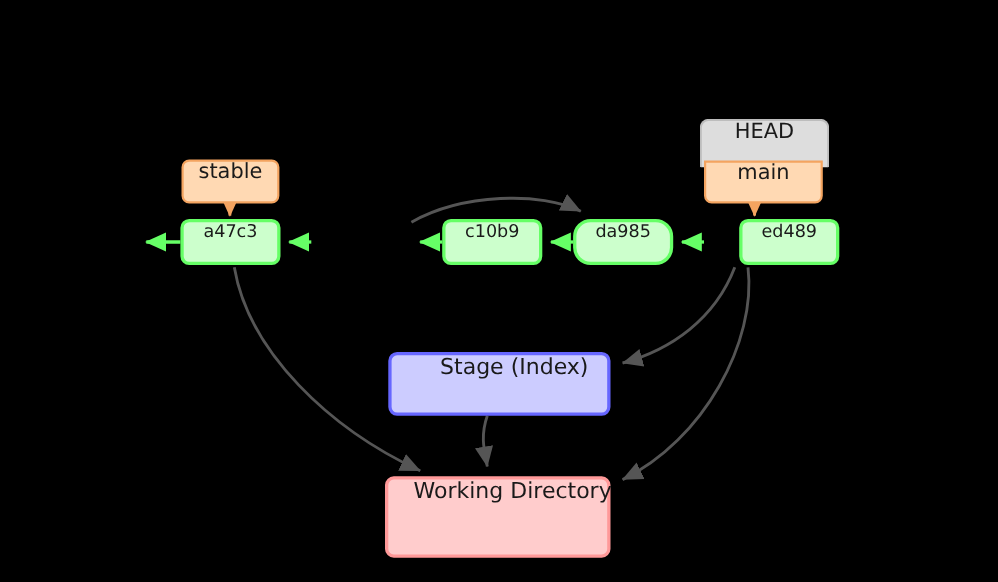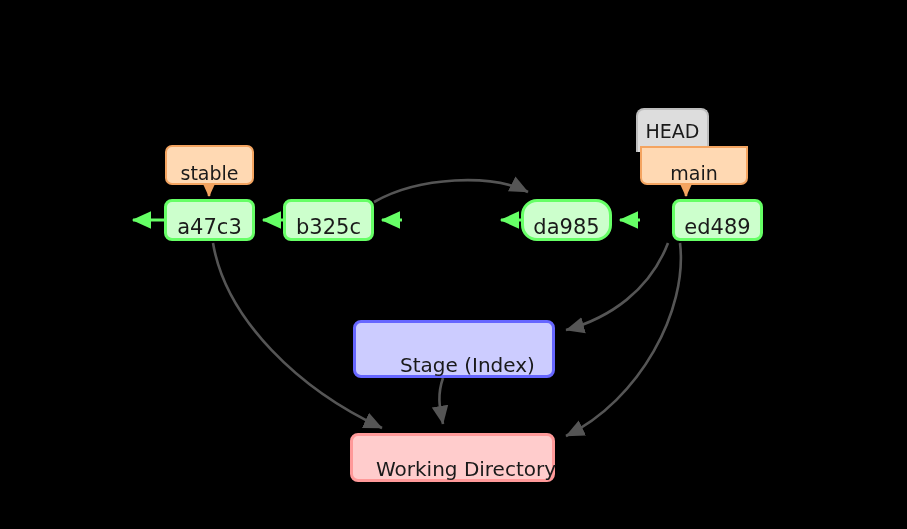--- a/index.html
+++ b/index.html
@@ -24,33 +24,33 @@
     left: 0;
     top: 0;
     width: 907px;
     height: 529px;
     pointer-events: none;
   }
   .node {
     position: absolute;
     box-sizing: border-box;
     display: flex;
-    align-items: flex-end;
+    align-items: flex-start;
     justify-content: center;
     text-align: center;
     line-height: 1;
     white-space: nowrap;
   }
   .commit {
     width: 91px;
     height: 42px;
     background: #ccffcc;
     border: 3px solid #66ff66;
     border-radius: 8px;
-    font-size: 21px;
+    font-size: 16px;
     color: #1a1a1a;
     top: 199px;
   }
   .commit-a47c3 { left: 164px; }
   .commit-b325c { left: 283px; }
   .commit-c10b9 { left: 402px; }
   .commit-da985 { left: 521px; border-radius: 16px; }
   .commit-ed489 { left: 640px; margin-left: 32px; }
 
   .branch-label {
@@ -70,29 +70,29 @@
     left: 640px;
     top: 146px;
     width: 108px;
     height: 39px;
     border-radius: 0 0 7px 7px;
     z-index: 3;
   }
   .head-label {
     left: 636px;
     top: 108px;
-    width: 73px;
+    width: 118px;
     height: 44px;
     background: #dddddd;
     border: 2px solid #bdbdbd;
     border-radius: 8px 8px 0 0;
     border-bottom: none;
     font-size: 19px;
     color: #1a1a1a;
-    align-items: center;
+    align-items: flex-start;
     padding-top: 0;
     z-index: 2;
   }
   .area-box {
     border-radius: 8px;
     font-size: 20px;
     color: #1a1a1a;
     padding-left: 27px;
   }
   .stage-box {
@@ -100,21 +100,21 @@
     top: 320px;
     width: 202px;
     height: 58px;
     background: #ccccff;
     border: 3px solid #6666ff;
   }
   .workdir-box {
     left: 350px;
     top: 433px;
     width: 205px;
-    height: 49px;
+    height: 74px;
     background: #ffcccc;
     border: 3px solid #ff9999;
   }
 </style>
 </head>
 <body>
 
 <div id="stage">
 
   <svg class="edges" viewBox="0 0 907 529">
@@ -151,22 +151,22 @@
       <path d="M213,243 C226,320 300,390 382,428" fill="none" stroke="#555555" stroke-width="2.6" marker-end="url(#arrow-gray)"></path>
       <path d="M668,243 C650,290 610,318 566,330" fill="none" stroke="#555555" stroke-width="2.6" marker-end="url(#arrow-gray)"></path>
       <path d="M680,243 C688,310 640,400 566,436" fill="none" stroke="#555555" stroke-width="2.6" marker-end="url(#arrow-gray)"></path>
       <path d="M443,378 C436,398 441,412 443,424" fill="none" stroke="#555555" stroke-width="2.6" marker-end="url(#arrow-gray)"></path>
     </g>
   </svg>
 
   <div class="node commit commit-a47c3">
     <span>a47c3</span>
   </div>
-  <div class="node commit commit-b325c">
-    <span>b325c</span>
+  <div class="node commit commit-c10b9">
+    <span>c10b9</span>
   </div>
   <div class="node commit commit-da985">
     <span>da985</span>
   </div>
   <div class="node commit commit-ed489">
     <span>ed489</span>
   </div>
 
   <div class="node branch-label branch-stable">
     <span>stable</span>

